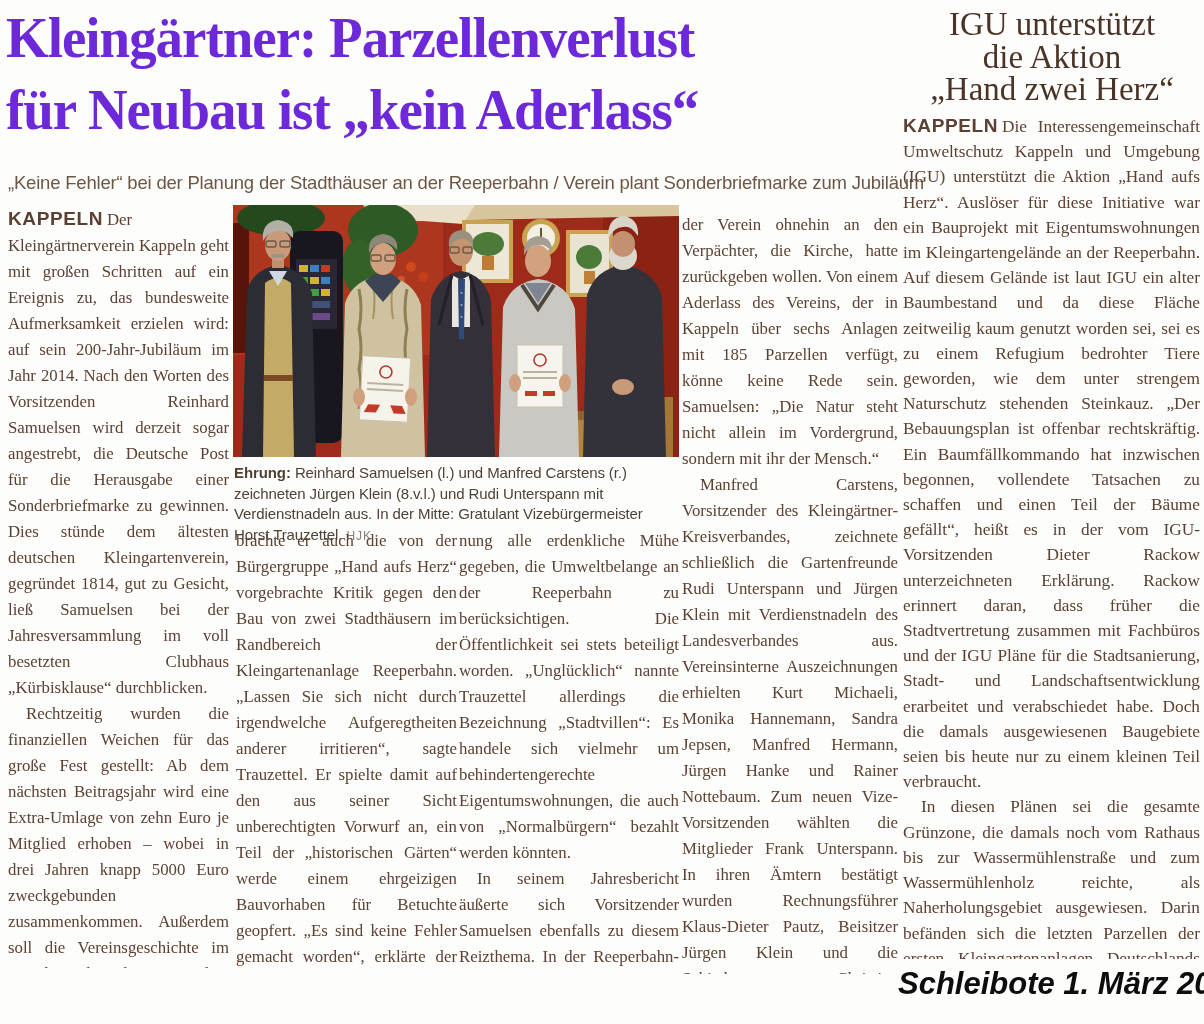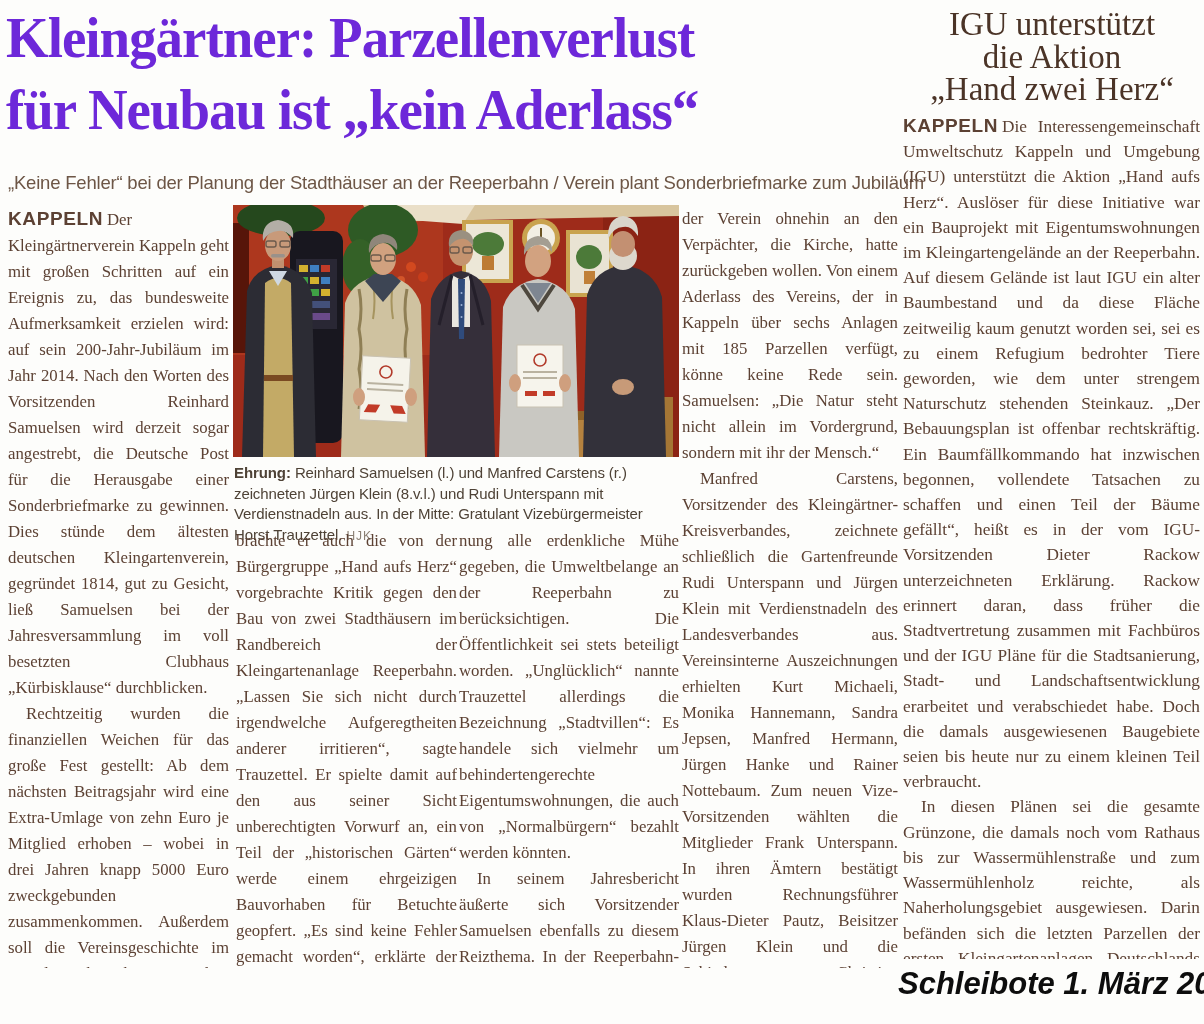--- a/index.html
+++ b/index.html
@@ -25,21 +25,21 @@
   }
   .bodytext p{margin:0;}
   .bodytext p.indent{text-indent:18px;}
   .kicker{
     font-family:"Liberation Sans",sans-serif;font-weight:700;font-size:19px;
     letter-spacing:.6px;color:#5c4133;padding-right:4px;
   }
   .col1{position:absolute;left:8px;top:206px;width:221px;height:762px;overflow:hidden;}
   .col2{position:absolute;left:236px;top:528px;width:221px;height:440px;overflow:hidden;}
   .col3{position:absolute;left:459px;top:528px;width:220px;height:440px;overflow:hidden;}
-  .col4{position:absolute;left:682px;top:206px;width:216px;height:762px;overflow:hidden;}
+  .col4{position:absolute;left:682px;top:212px;width:216px;height:762px;overflow:hidden;}
   
   .photo{position:absolute;left:233px;top:205px;width:446px;height:252px;display:block;}
   .caption{
     position:absolute;left:234px;top:463px;width:445px;
     font-family:"Liberation Sans",sans-serif;font-size:15px;line-height:20.5px;
     color:#4e4236;letter-spacing:-.1px;text-align:left;
   }
   .caption b{font-weight:700;}
   .caption .credit{font-size:12px;letter-spacing:1px;color:#8a7f73;}
   

